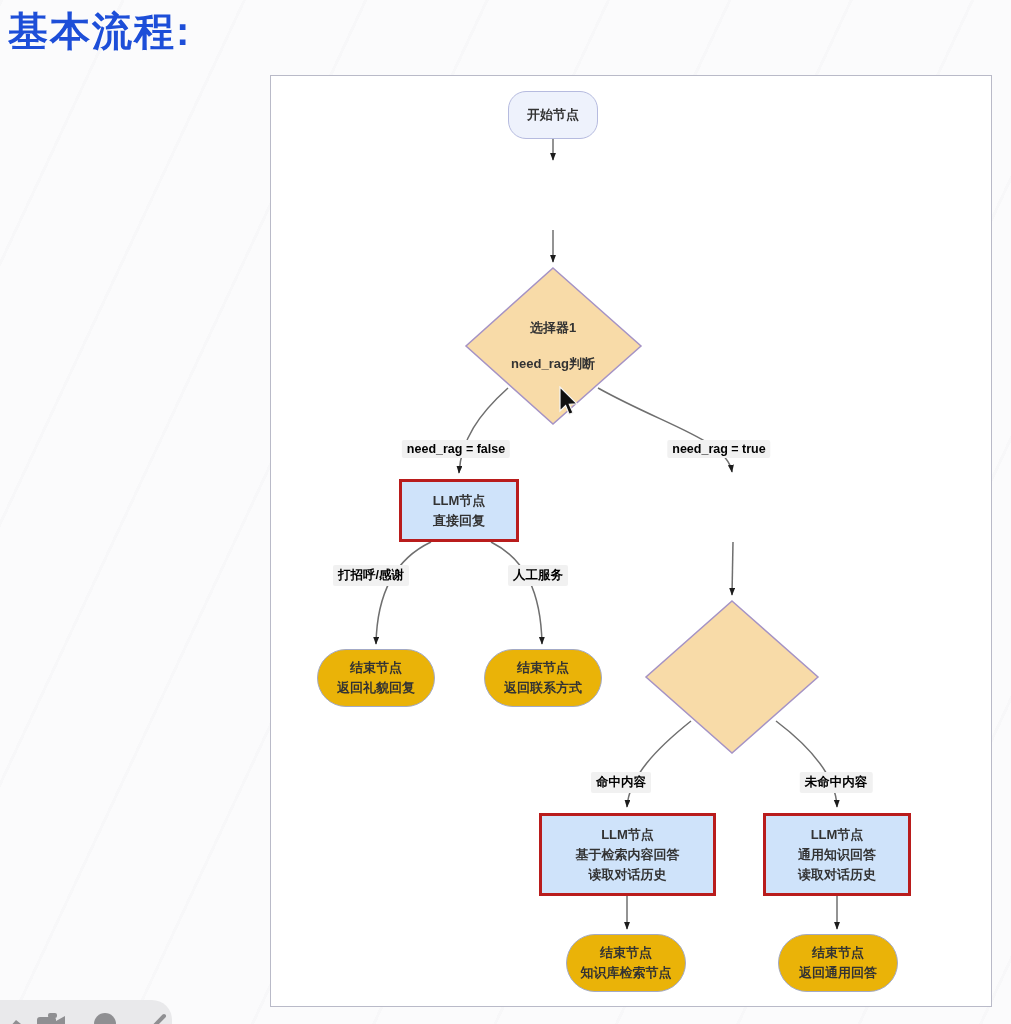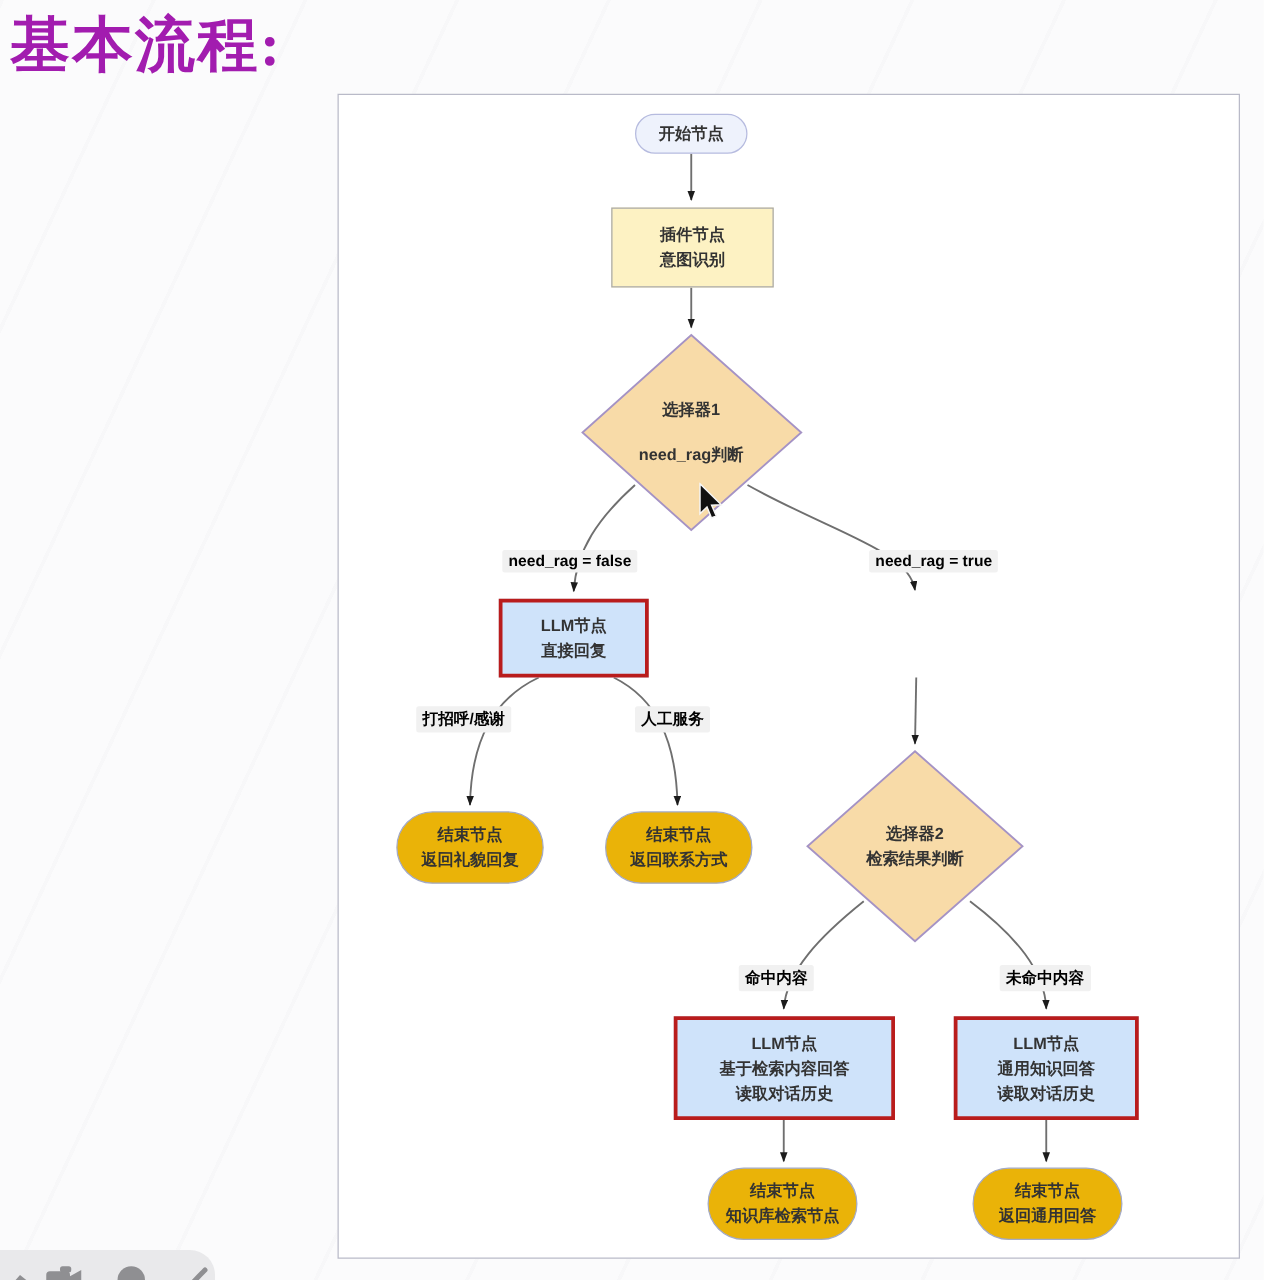--- a/index.html
+++ b/index.html
@@ -11,23 +11,23 @@
   }
   
   .bg-streaks{
     position:absolute;inset:0;pointer-events:none;
     background:repeating-linear-gradient(115deg,
       rgba(110,110,130,0.035) 0 3px, transparent 3px 110px);
     opacity:.7;
   }
   .page-title{
     position:absolute;left:8px;top:4px;margin:0;
-    font-family:Liberation Serif, serif;
-    font-weight:bold;font-size:48px;letter-spacing:2px;
-    color:#a21caf;
+    font-family:Liberation Sans, sans-serif;
+    font-weight:bold;font-size:40px;letter-spacing:2px;
+    color:#1d4ed8;
   }
   .canvas{
     position:absolute;left:270px;top:75px;width:722px;height:932px;
     background:#ffffff;border:1.5px solid #b9bac8;box-sizing:border-box;
   }
   .edges{position:absolute;left:0;top:0;width:722px;height:932px;}
   .node{
     position:absolute;display:flex;flex-direction:column;
     align-items:center;justify-content:center;
     box-sizing:border-box;text-align:center;
@@ -77,44 +77,36 @@
       <path d="M462,466 L461,519" marker-end="url(#arr)"></path>
       <path d="M420,645 C385,673 358,701 356,731" marker-end="url(#arr)"></path>
       <path d="M505,645 C542,673 565,701 566,731" marker-end="url(#arr)"></path>
       <path d="M356,820 L356,853" marker-end="url(#arr)"></path>
       <path d="M566,820 L566,853" marker-end="url(#arr)"></path>
     </g>
     <polygon points="282,192 370,270 282,348 195,270" fill="#f8dba8" stroke="#a593c5" stroke-width="1.5"></polygon>
     <polygon points="461,525 547,601 461,677 375,601" fill="#f8dba8" stroke="#a593c5" stroke-width="1.5"></polygon>
   </svg>
 
-  <div class="node pill-start" style="left:237px;top:15px;width:90px;height:32px;">
+  <div class="node pill-start" style="left:237px;top:15px;width:90px;height:48px;">
     <div>开始节点</div>
   </div>
 
-  <div class="node rect-yellow" style="left:218px;top:90px;width:130px;height:64px;">
-    <div>插件节点</div>
-    <div>意图识别</div>
-  </div>
 
   <div class="node diamond-text" style="left:196px;top:246px;width:172px;height:48px;gap:16px;">
     <div>选择器1</div>
     <div>need_rag判断</div>
   </div>
 
   <div class="node rect-blue" style="left:128px;top:403px;width:120px;height:63px;">
     <div>LLM节点</div>
     <div>直接回复</div>
   </div>
 
 
-  <div class="node diamond-text" style="left:375px;top:577px;width:172px;height:48px;">
-    <div>选择器2</div>
-    <div>检索结果判断</div>
-  </div>
 
   <div class="node pill-green" style="left:46px;top:573px;width:118px;height:58px;">
     <div>结束节点</div>
     <div>返回礼貌回复</div>
   </div>
 
   <div class="node pill-green" style="left:213px;top:573px;width:118px;height:58px;">
     <div>结束节点</div>
     <div>返回联系方式</div>
   </div>
@@ -135,21 +127,21 @@
     <div>结束节点</div>
     <div>知识库检索节点</div>
   </div>
 
   <div class="node pill-green" style="left:507px;top:858px;width:120px;height:58px;">
     <div>结束节点</div>
     <div>返回通用回答</div>
   </div>
 
   <div class="edge-label" style="left:185px;top:364px;">need_rag = false</div>
-  <div class="edge-label" style="left:476px;top:364px;">need_rag = true</div>
+  <div class="edge-label" style="left:448px;top:364px;">need_rag = true</div>
   <div class="edge-label" style="left:100px;top:489px;">打招呼/感谢</div>
   <div class="edge-label" style="left:267px;top:489px;">人工服务</div>
   <div class="edge-label" style="left:350px;top:696px;">命中内容</div>
   <div class="edge-label" style="left:565px;top:696px;">未命中内容</div>
 </div>
 
 <svg class="cursor" viewBox="0 0 22 32">
   <polygon points="4,1 4,25 9.6,19.6 13.2,28.4 17,26.7 13.3,18.2 21,17.8" fill="#111" stroke="#f5f5f5" stroke-width="1.2"></polygon>
 </svg>
 

